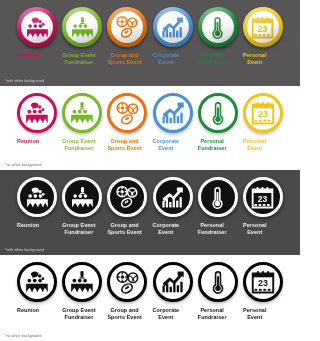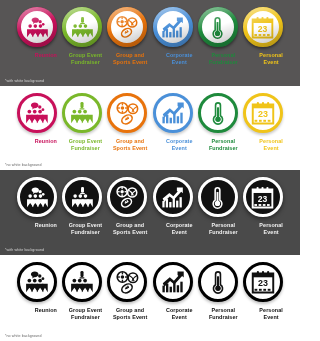--- a/index.html
+++ b/index.html
@@ -21,21 +21,21 @@
     display: flex;
     justify-content: space-between;
     align-items: flex-start;
     padding: 7px 17px 0 17px;
   }
 
   .cell {
     width: 40px;
     display: flex;
     flex-direction: column;
-    align-items: flex-end;
+    align-items: flex-start;
   }
 
   .badge {
     width: 40px; height: 40px;
     border-radius: 50%;
     display: flex;
     align-items: center;
     justify-content: center;
     position: relative;
   }

